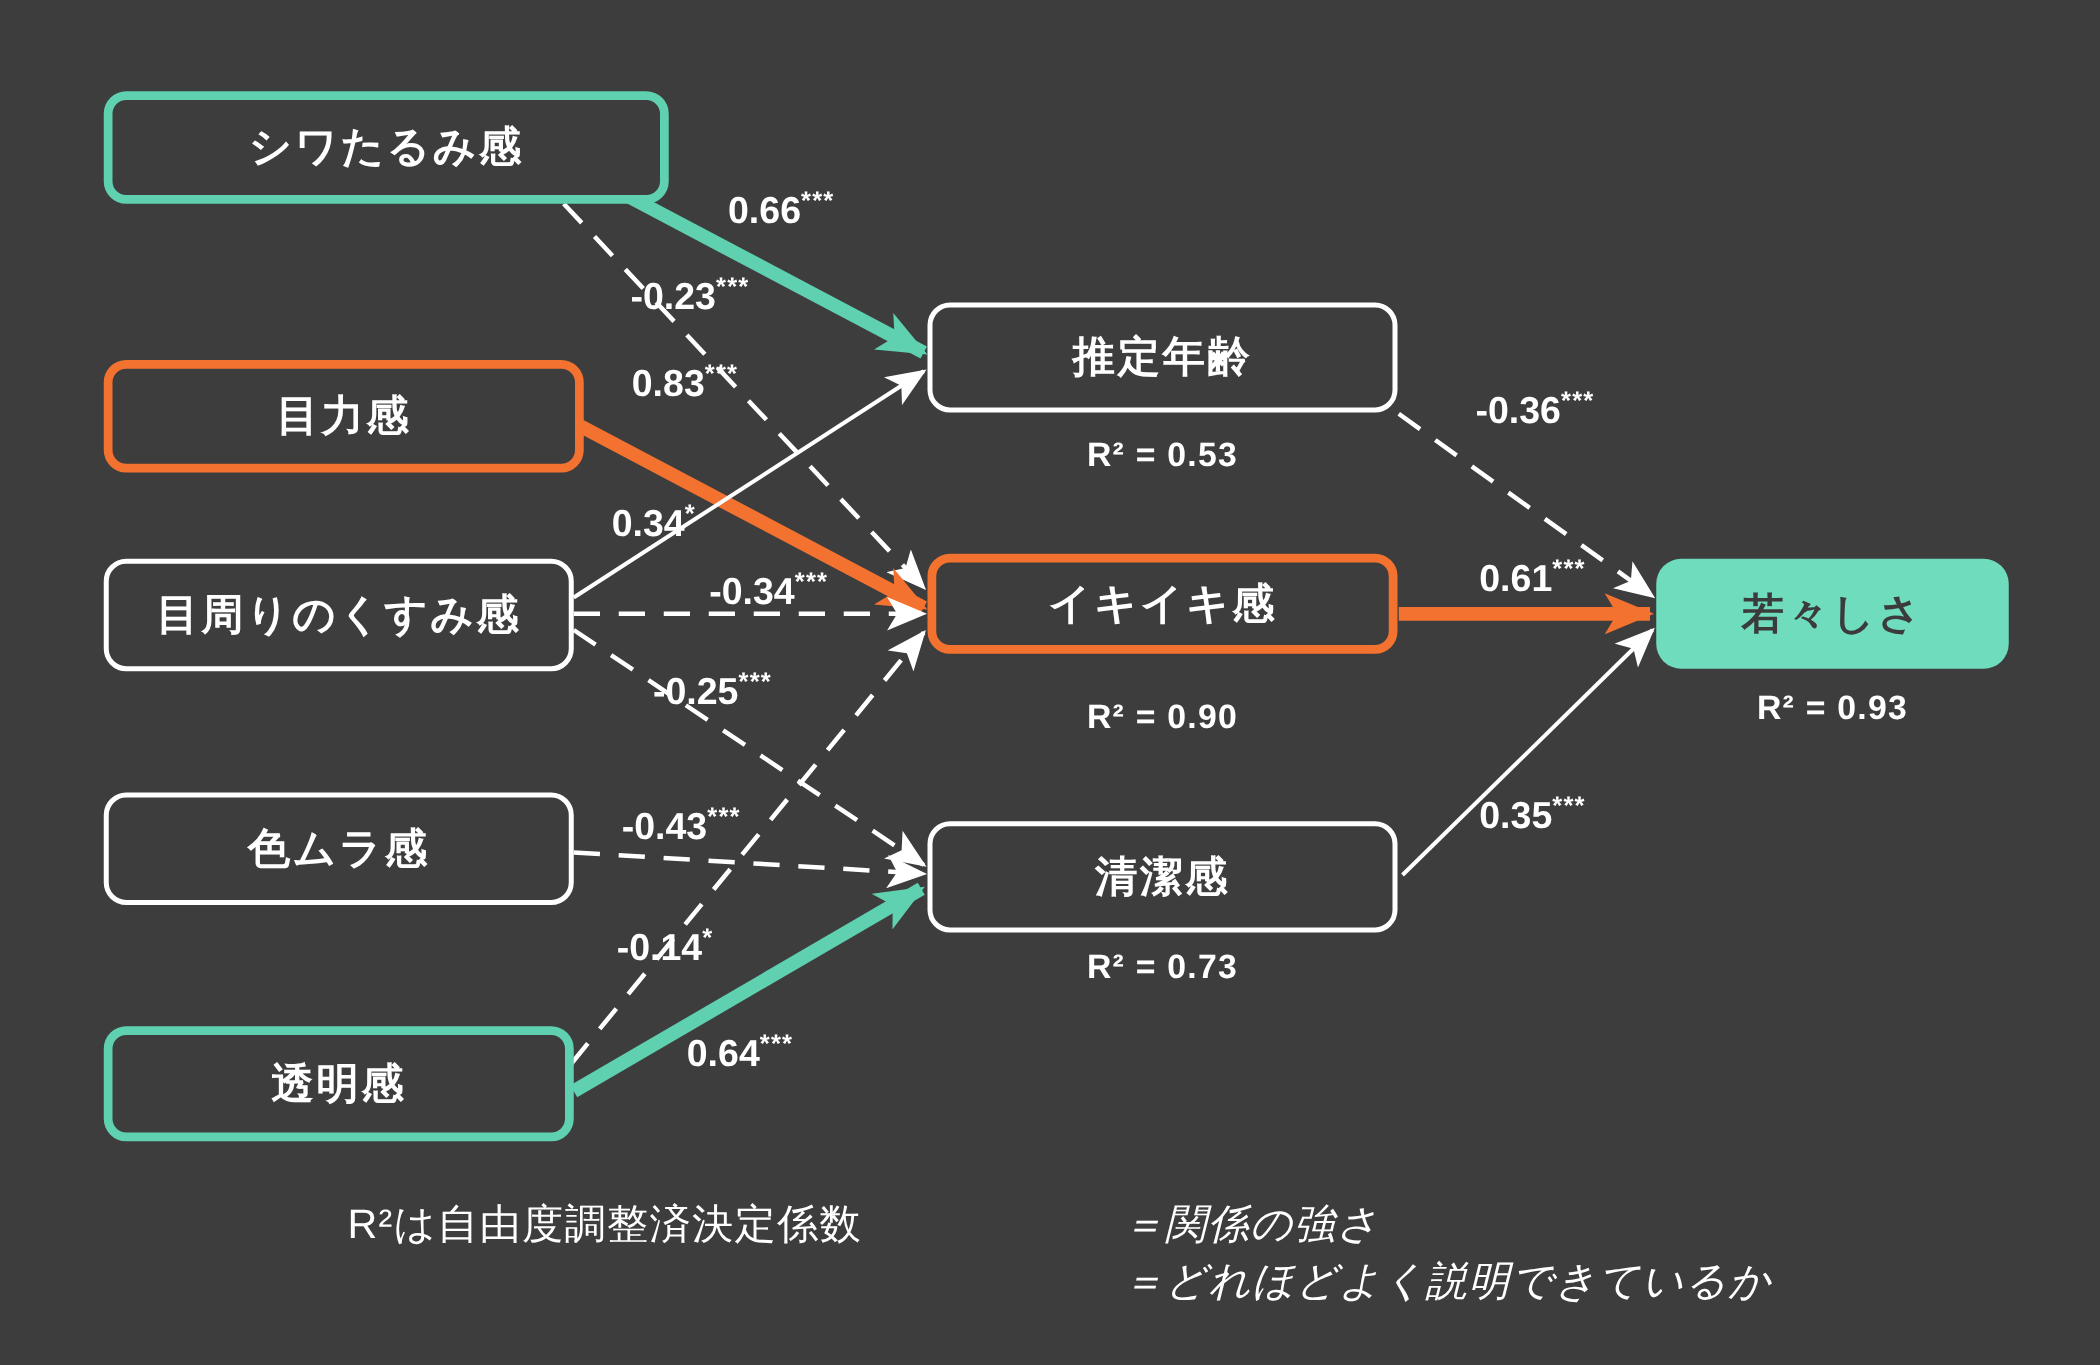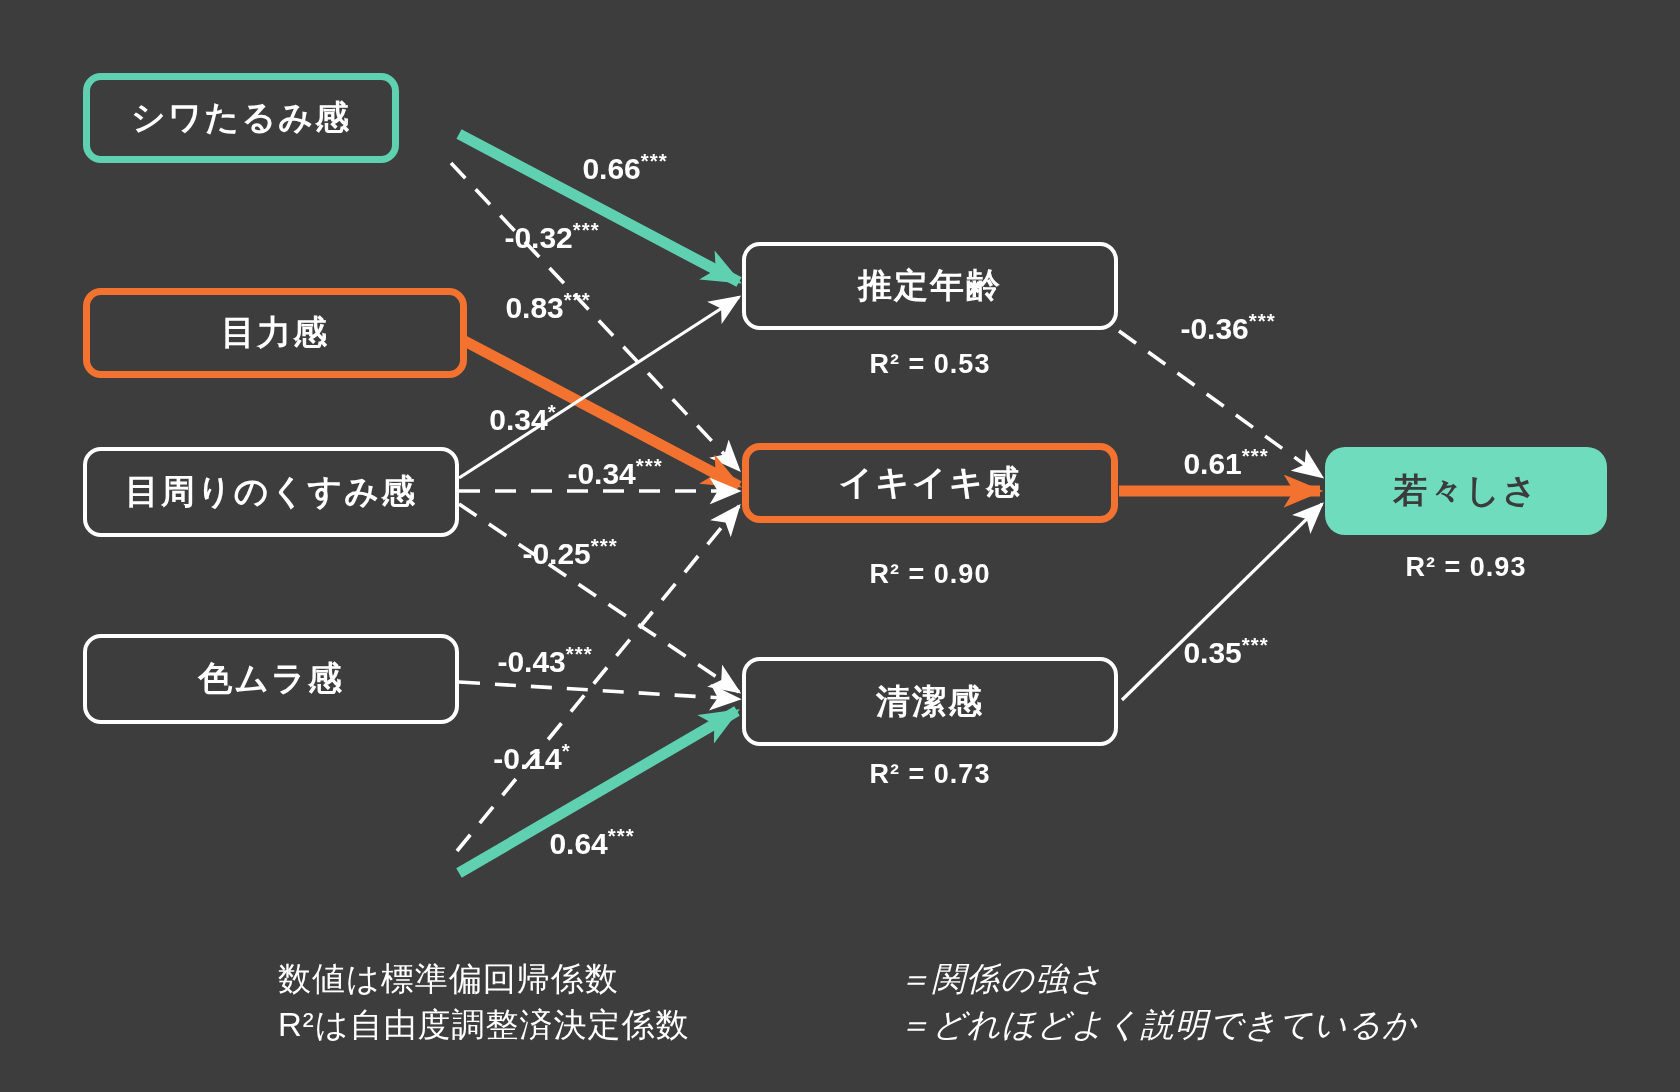--- a/index.html
+++ b/index.html
@@ -87,31 +87,34 @@
     <line class="edge e-white dashed" x1="459" y1="491" x2="739" y2="491" marker-end="url(#ah-white)"></line>
     <line class="edge e-white dashed" x1="459" y1="504" x2="739" y2="692" marker-end="url(#ah-white)"></line>
     <line class="edge e-white dashed" x1="459" y1="682" x2="739" y2="699" marker-end="url(#ah-white)"></line>
     <line class="edge e-white dashed" x1="457" y1="851" x2="739" y2="506" marker-end="url(#ah-white)"></line>
     <line class="edge e-teal thick" x1="459" y1="873" x2="737" y2="711" marker-end="url(#ah-teal)"></line>
     <line class="edge e-white dashed" x1="1119" y1="331" x2="1322" y2="477" marker-end="url(#ah-white)"></line>
     <line class="edge e-orange thick" x1="1119" y1="491" x2="1320" y2="491" marker-end="url(#ah-orange)"></line>
     <line class="edge e-white thin" x1="1122" y1="700" x2="1322" y2="504" marker-end="url(#ah-white)"></line>
   </svg>
 
-  <div class="node b-teal" style="left:83px;top:73px;width:316px;height:90px;">
+  <div class="node b-teal" style="left:83px;top:73px;width:452px;height:90px;">
       <span>シワたるみ感</span>
     </div>
   <div class="node b-orange" style="left:83px;top:260px;width:384px;height:90px;margin-top:28px;">
       <span>目力感</span>
     </div>
   <div class="node b-white" style="left:83px;top:447px;width:376px;height:90px;">
       <span>目周りのくすみ感</span>
     </div>
   <div class="node b-white" style="left:83px;top:634px;width:376px;height:90px;">
       <span>色ムラ感</span>
+    </div>
+  <div class="node b-teal" style="left:83px;top:821px;width:376px;height:92px;">
+      <span>透明感</span>
     </div>
 
   <div class="node b-white" style="left:742px;top:242px;width:376px;height:88px;">
       <span>推定年齢</span>
     </div>
   <div class="node b-orange" style="left:742px;top:443px;width:376px;height:80px;">
       <span>イキイキ感</span>
     </div>
   <div class="node b-white" style="left:742px;top:657px;width:376px;height:89px;">
       <span>清潔感</span>
@@ -120,34 +123,33 @@
   <div class="r2" style="left:930px;top:364px;">R² = 0.53</div>
   <div class="r2" style="left:930px;top:574px;">R² = 0.90</div>
   <div class="r2" style="left:930px;top:774px;">R² = 0.73</div>
 
   <div class="node filled" style="left:1325px;top:447px;width:282px;height:88px;">
       <span>若々しさ</span>
     </div>
   <div class="r2" style="left:1466px;top:567px;">R² = 0.93</div>
 
   <div class="coef" style="left:625px;top:168px;"><span>0.66</span><span class="stars">***</span></div>
-  <div class="coef" style="left:552px;top:237px;"><span>-0.32</span><span class="stars">***</span></div>
+  <div class="coef" style="left:552px;top:237px;"><span>-0.23</span><span class="stars">***</span></div>
   <div class="coef" style="left:548px;top:307px;"><span>0.83</span><span class="stars">***</span></div>
   <div class="coef" style="left:523px;top:419px;"><span>0.34</span><span class="stars">*</span></div>
   <div class="coef" style="left:615px;top:473px;"><span>-0.34</span><span class="stars">***</span></div>
   <div class="coef" style="left:570px;top:553px;"><span>-0.25</span><span class="stars">***</span></div>
   <div class="coef" style="left:545px;top:661px;"><span>-0.43</span><span class="stars">***</span></div>
   <div class="coef" style="left:532px;top:758px;"><span>-0.14</span><span class="stars">*</span></div>
   <div class="coef" style="left:592px;top:843px;"><span>0.64</span><span class="stars">***</span></div>
   <div class="coef" style="left:1228px;top:328px;"><span>-0.36</span><span class="stars">***</span></div>
   <div class="coef" style="left:1226px;top:463px;"><span>0.61</span><span class="stars">***</span></div>
   <div class="coef" style="left:1226px;top:652px;"><span>0.35</span><span class="stars">***</span></div>
 
   <div class="legend" style="left:278px;top:956px;">
-    <div>数値は標準偏回帰係数</div>
     <div>R²は自由度調整済決定係数</div>
   </div>
   <div class="legend" style="left:898px;top:956px;font-style:italic;">
     <div>＝関係の強さ</div>
     <div>＝どれほどよく説明できているか</div>
   </div>
 
 </div>
 
 </body></html>

